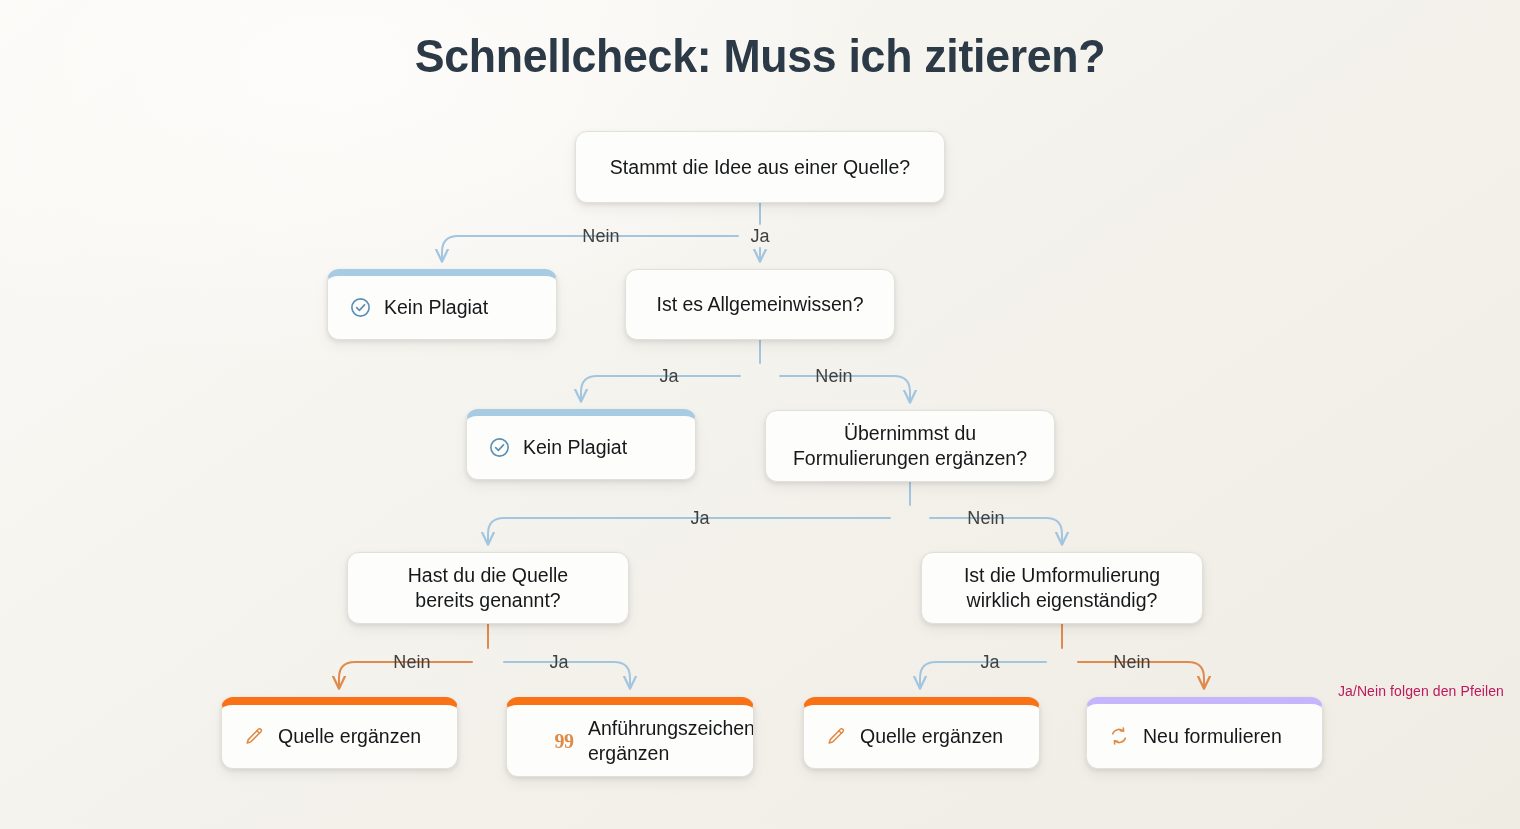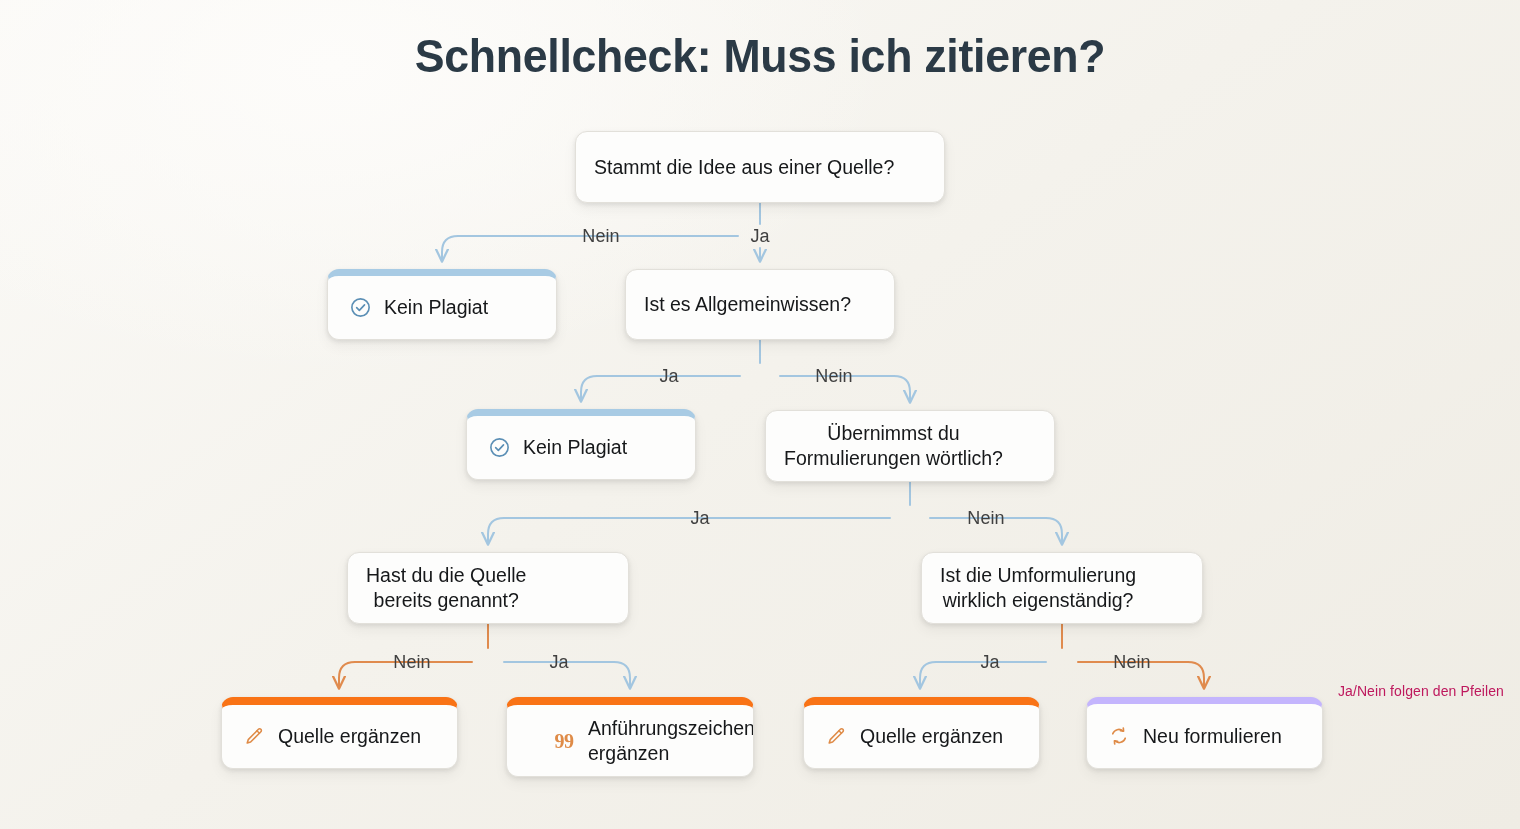--- a/index.html
+++ b/index.html
@@ -54,21 +54,21 @@
   
   .node {
     position: absolute;
     box-sizing: border-box;
     background: #fdfdfc;
     border: 1px solid #e2e0da;
     border-radius: 12px;
     box-shadow: 0 2px 4px rgba(40,40,40,0.10), 0 6px 14px rgba(40,40,40,0.055);
     display: flex;
     align-items: center;
-    justify-content: flex-start;
+    justify-content: center;
     overflow: hidden;
   }
 
   .node .ntext {
     font-size: 19.5px;
     line-height: 25px;
     color: #16181a;
     text-align: center;
     padding: 0 18px;
     white-space: pre-line;
@@ -229,21 +229,21 @@
           <circle cx="12" cy="12" r="9"></circle>
           <path d="M8 12.2 L10.8 15 L16.2 9.3"></path>
         </svg>
       </span>
       <span class="ntext">Kein Plagiat</span>
     </div>
   </div>
 
   <div class="node" style="left:765px; top:410px; width:290px; height:72px;">
     <span class="ntext">Übernimmst du
-Formulierungen wörtlich?</span>
+Formulierungen ergänzen?</span>
   </div>
 
   <div class="node" style="left:921px; top:552px; width:282px; height:72px;">
     <span class="ntext">Ist die Umformulierung
 wirklich eigenständig?</span>
   </div>
 
   <div class="node" style="left:347px; top:552px; width:282px; height:72px;">
     <span class="ntext">Hast du die Quelle
 bereits genannt?</span>

